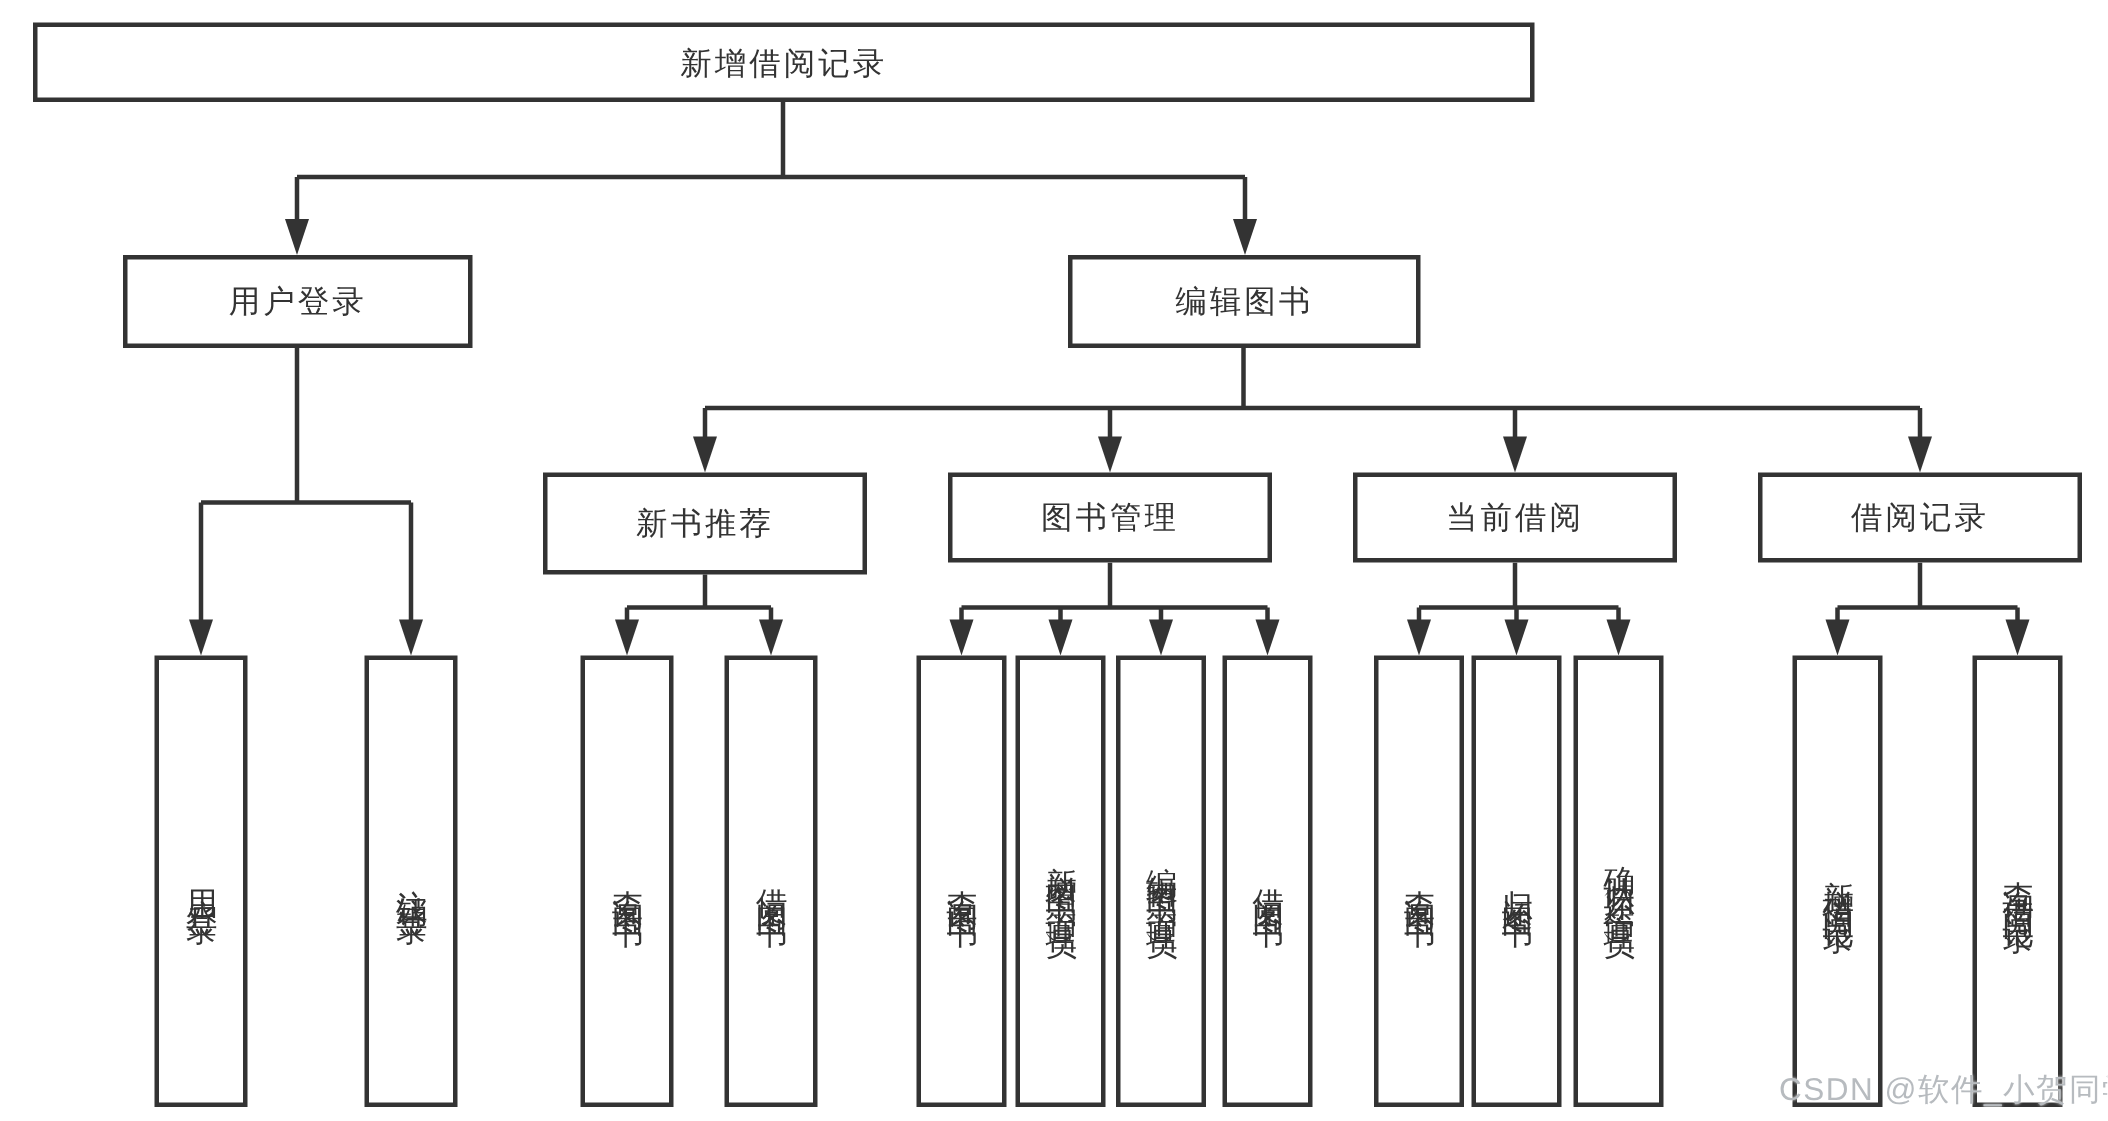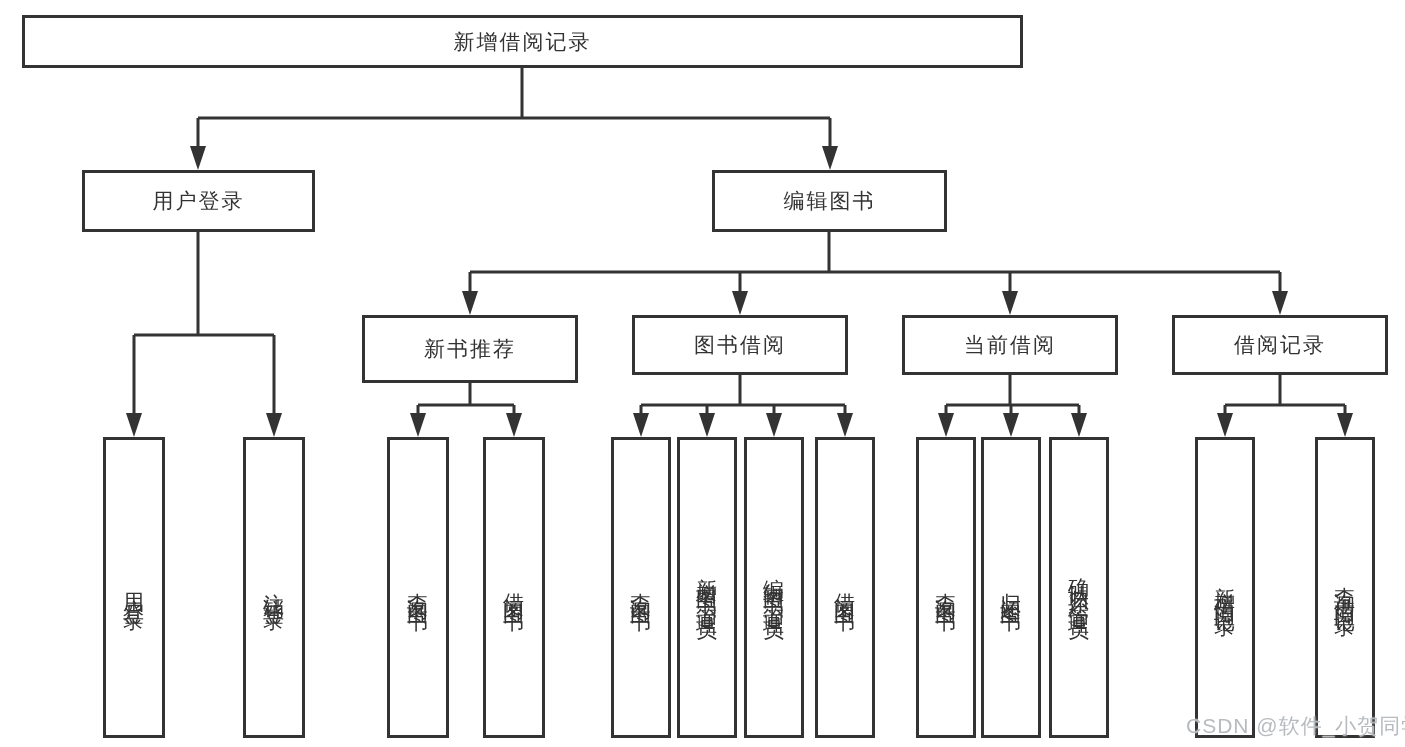--- a/index.html
+++ b/index.html
@@ -89,21 +89,21 @@
       <polygon points="1337,413 1353,413 1345,437"></polygon>
     </g>
   </svg>
 
   <div class="box" style="left:22px;top:15px;width:1001px;height:53px;">新增借阅记录</div>
 
   <div class="box" style="left:82px;top:170px;width:233px;height:62px;">用户登录</div>
   <div class="box" style="left:712px;top:170px;width:235px;height:62px;">编辑图书</div>
 
   <div class="box" style="left:362px;top:315px;width:216px;height:68px;">新书推荐</div>
-  <div class="box" style="left:632px;top:315px;width:216px;height:60px;">图书借阅</div>
+  <div class="box" style="left:632px;top:315px;width:216px;height:60px;">图书管理</div>
   <div class="box" style="left:1172px;top:315px;width:216px;height:60px;">借阅记录</div>
   <div class="box" style="left:902px;top:315px;width:216px;height:60px;">当前借阅</div>
 
   <div class="box vbox leaf" style="left:103px;width:62px;">
     <span>用户登录</span>
   </div>
   <div class="box vbox leaf" style="left:243px;width:62px;">
     <span>注销登录</span>
   </div>
 

